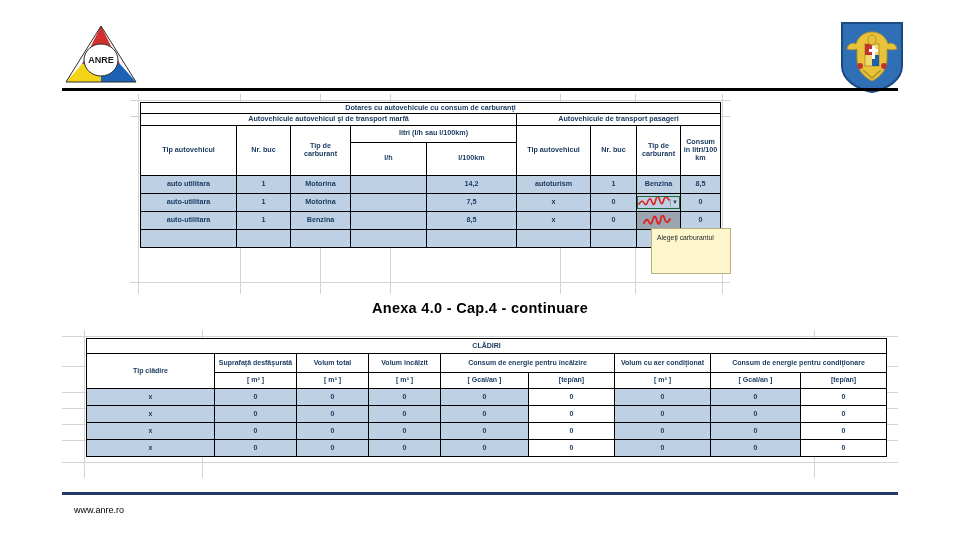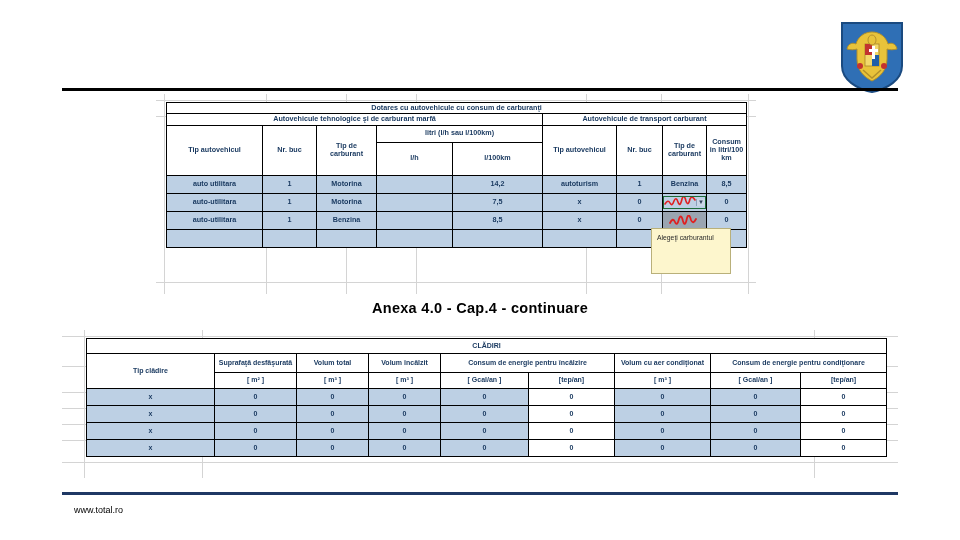--- a/index.html
+++ b/index.html
@@ -108,21 +108,21 @@
   td.blank {
     background: #bdd0e4;
   }
   td.thickbottom { border-bottom: 2px solid #000; }
   td.thicktop { border-top: 2px solid #000; }
   td.thickleft { border-left: 2px solid #000; }
   td.thickright { border-right: 2px solid #000; }
 
   
   #top-block {
-    left: 156px; top: 94px;
+    left: 130px; top: 94px;
     width: 600px; height: 200px;
   }
   #top-table {
     position: absolute;
     left: 10px; top: 8px;
     width: 580px;
   }
 
   
   .combo-cell {
@@ -228,20 +228,31 @@
     left: 74px; top: 505px;
     font-size: 9px;
     color: #000000;
   }
 </style>
 </head>
 <body>
 
 <div class="slide-header">
 
+  <div class="anre-logo">
+    <svg width="86" height="66" viewBox="0 0 86 66">
+      <polygon points="43,4 52,24 34,24" fill="#d32f2f"></polygon>
+      <polygon points="43,4 62,42 24,42" fill="#d32f2f"></polygon>
+      <polygon points="24,42 43,42 43,60 8,60" fill="#f5d316"></polygon>
+      <polygon points="43,42 62,42 78,60 43,60" fill="#1b62b5"></polygon>
+      <polygon points="43,4 78,60 8,60" fill="none" stroke="#2b2b2b" stroke-width="1"></polygon>
+      <ellipse cx="43" cy="38" rx="17" ry="16" fill="#ffffff" stroke="#2b2b2b" stroke-width="1"></ellipse>
+      <text x="43" y="41" text-anchor="middle" font-family="Liberation Sans, sans-serif" font-size="9" font-weight="bold" fill="#1a1a1a">ANRE</text>
+    </svg>
+  </div>
 
 
   <div class="coat-arms">
     <svg width="68" height="74" viewBox="0 0 68 74">
       <path d="M4 3 H64 V46 C64 60 49 69 34 72 C19 69 4 60 4 46 Z" fill="#2f6fb5" stroke="#1a4a80" stroke-width="2"></path>
       <path d="M34 12 C26 12 20 17 18 24 C14 22 10 24 9 29 C13 30 16 30 19 29 L19 39 C19 50 26 57 34 61 C42 57 49 50 49 39 L49 29 C52 30 55 30 59 29 C58 24 54 22 50 24 C48 17 42 12 34 12 Z" fill="#e8c33a" stroke="#b2902a" stroke-width="1"></path>
       <rect x="27" y="24" width="14" height="22" fill="#f2d96b" stroke="#a8842a" stroke-width="0.8"></rect>
       <rect x="27" y="24" width="7" height="11" fill="#c2332f"></rect>
       <rect x="34" y="35" width="7" height="11" fill="#1f5fa8"></rect>
       <path d="M34 26 h3 v3 h3 v3 h-3 v7 h-3 v-7 h-3 v-3 h3 z" fill="#ffffff"></path>
@@ -279,22 +290,22 @@
       <col style="width:74px">
         <col style="width:46px">
         <col style="width:44px">
         <col style="width:40px">
     </colgroup>
     <tbody>
       <tr>
         <td class="hdr thicktop thickleft thickright" colspan="9">Dotares cu autovehicule cu consum de carburanţi</td>
       </tr>
       <tr>
-        <td class="hdr thickleft" colspan="5">Autovehicule tehnologice şi de carburant marfă</td>
-        <td class="hdr thickright" colspan="4">Autovehicule de transport carburant</td>
+        <td class="hdr thickleft" colspan="5">Autovehicule autovehicul şi de transport marfă</td>
+        <td class="hdr thickright" colspan="4">Autovehicule de transport pasageri</td>
       </tr>
       <tr>
         <td class="hdr thickleft" rowspan="2" style="height:44px">Tip autovehicul</td>
         <td class="hdr" rowspan="2">Nr. buc</td>
         <td class="hdr" rowspan="2">Tip de carburant</td>
         <td class="hdr" colspan="2" style="height:14px">litri (l/h sau l/100km)</td>
         <td class="hdr" rowspan="2">Tip autovehicul</td>
         <td class="hdr" rowspan="2">Nr. buc</td>
         <td class="hdr" rowspan="2">Tip de carburant</td>
         <td class="hdr thickright" rowspan="2">Consum in litri/100 km</td>
@@ -466,13 +477,13 @@
         <td class="data-white thicktop thickbottom">0</td>
         <td class="data thicktop thickbottom">0</td>
         <td class="data thicktop thickbottom">0</td>
         <td class="data-white thicktop thickbottom thickright">0</td>
       </tr>
     </tbody>
   </table>
 </div>
 
 <div class="footer-rule"></div>
-<div class="footer-url">www.total.ro</div>
+<div class="footer-url">www.anre.ro</div>
 
 </body></html>

